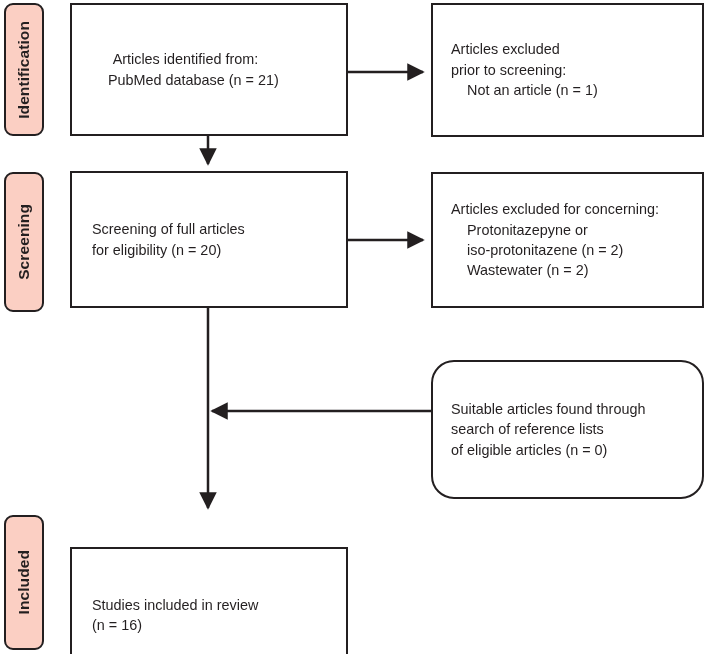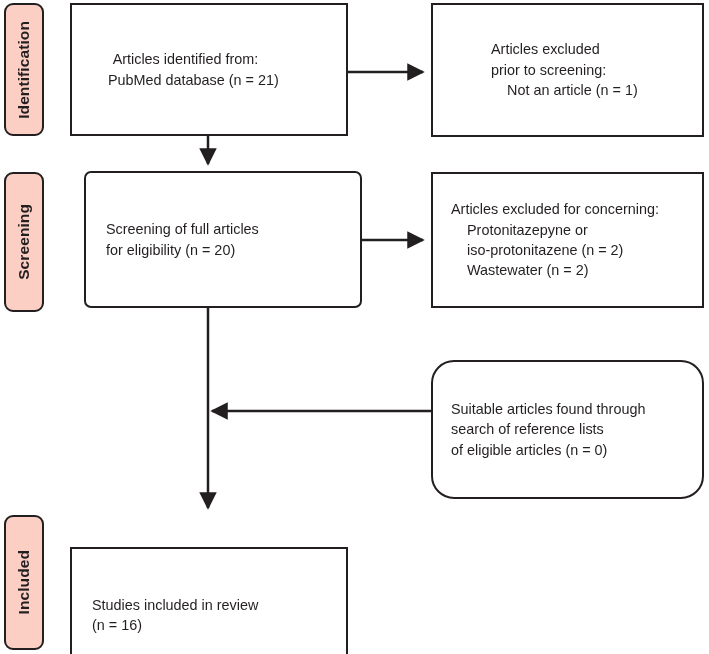--- a/index.html
+++ b/index.html
@@ -105,27 +105,27 @@
   </div>
   <div class="stage-label" style="left:4px; top:515px; width:40px; height:135px;">
     <span>Included</span>
   </div>
 
   <div class="node" style="left:70px; top:3px; width:278px; height:133px;text-align:center;">
     <div class="node-text">Articles identified from:
     PubMed database (n = 21)</div>
   </div>
 
-  <div class="node flush" style="left:431px; top:3px; width:273px; height:134px;padding-left:40px;">
+  <div class="node flush" style="left:431px; top:3px; width:273px; height:134px;">
     <div class="node-text">Articles excluded
 prior to screening:
     Not an article (n = 1)</div>
   </div>
 
-  <div class="node" style="left:84px; top:171px; width:278px; height:137px;border-radius:7px;">
+  <div class="node" style="left:70px; top:171px; width:278px; height:137px;">
     <div class="node-text">Screening of full articles
 for eligibility (n = 20)</div>
   </div>
 
   <div class="node flush" style="left:431px; top:172px; width:273px; height:136px;align-items:center;">
     <div class="node-text">Articles excluded for concerning:
     Protonitazepyne or
     iso-protonitazene (n = 2)
     Wastewater (n = 2)</div>
   </div>

